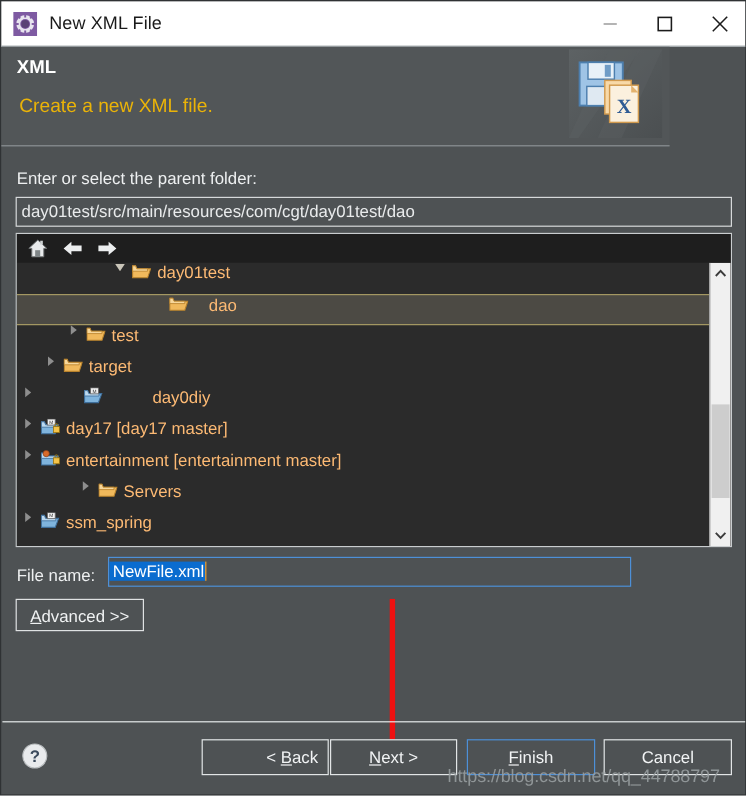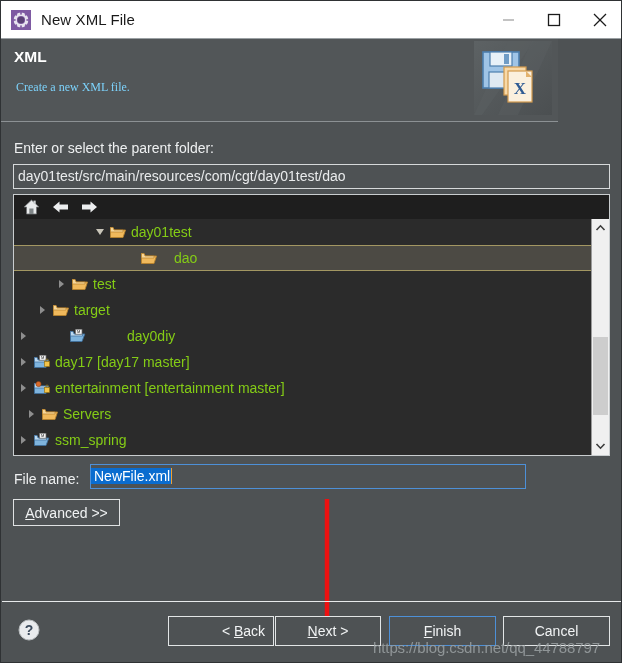--- a/index.html
+++ b/index.html
@@ -77,23 +77,22 @@
   .banner-title {
     position: absolute;
     left: 13px; top: 9px;
     font-size: 15.5px;
     font-weight: bold;
     color: #ffffff;
   }
   .banner-sub {
     position: absolute;
     left: 15px; top: 41px;
-    font-size: 12px;
-    color: #7dd3fc;
-    font-family: Liberation Serif, serif;
+    font-size: 16px;
+    color: #eab308;
   }
   .banner-icon {
     position: absolute;
     right: 6px; top: 2px;
     width: 78px; height: 74px;
   }
 
   
   .body-area {
     position: absolute;
@@ -156,23 +155,22 @@
     overflow: hidden;
   }
   .tree-rows {
     position: absolute;
     left: 0; top: 0;
     right: 18px;
   }
   .trow {
     height: 26px;
     display: flex;
-    align-items: center;
     font-size: 14px;
-    color: #84cc16;
+    color: #fdba74;
     box-sizing: border-box;
     white-space: nowrap;
   }
   .trow.selected {
     background: #4c4a44;
     border-top: 1px solid #a39762;
     border-bottom: 1px solid #a39762;
   }
   .twisty {
     width: 9px; height: 9px;
@@ -493,21 +491,21 @@
               <span class="twisty collapsed"></span>
               <span class="ticon"><svg width="16" height="14" viewBox="0 0 16 14">
                   <path d="M0.5 2.5 L0.5 12.5 L12 12.5 L14.8 5 L4 5 L3 2.5 Z" fill="#7fb4dd" stroke="#3f6f9c" stroke-width="0.9"></path>
                   <path d="M0.5 2.5 L3 2.5 L4 5 L12.5 5 L12.5 7 L0.5 7 Z" fill="#bcd9ef" stroke="#3f6f9c" stroke-width="0.7"></path>
                   <circle cx="4.5" cy="3" r="2.6" fill="#d86a2a" stroke="#8e4217" stroke-width="0.6"></circle>
                   <rect x="10.5" y="6.5" width="5" height="5" fill="#f3c34a" stroke="#9a7511" stroke-width="0.7"></rect>
                   <path d="M11.8 6.5 L11.8 5.2 A1.2 1.2 0 0 1 14.2 5.2 L14.2 6.5" fill="none" stroke="#9a7511" stroke-width="0.8"></path>
                 </svg></span>
               <span class="tlabel">entertainment [entertainment master]</span>
             </div>
-            <div class="trow" style="padding-left: 14px;">
+            <div class="trow" style="padding-left: 14px; margin-left: 40px;">
               <span class="twisty collapsed"></span>
               <span class="ticon"><svg width="16" height="14" viewBox="0 0 16 14">
                   <path d="M0.5 2.5 L0.5 12.5 L13 12.5 L15.5 5 L4 5 L3 2.5 Z" fill="#f0b95c" stroke="#b8822c" stroke-width="0.9"></path>
                   <path d="M0.5 2.5 L3 2.5 L4 5 L13 5 L13 7 L0.5 7 Z" fill="#f7d79a" stroke="#b8822c" stroke-width="0.7"></path>
                 </svg></span>
               <span class="tlabel">Servers</span>
             </div>
             <div class="trow" style="padding-left: 6px;">
               <span class="twisty collapsed"></span>
               <span class="ticon"><svg width="16" height="14" viewBox="0 0 16 14">

